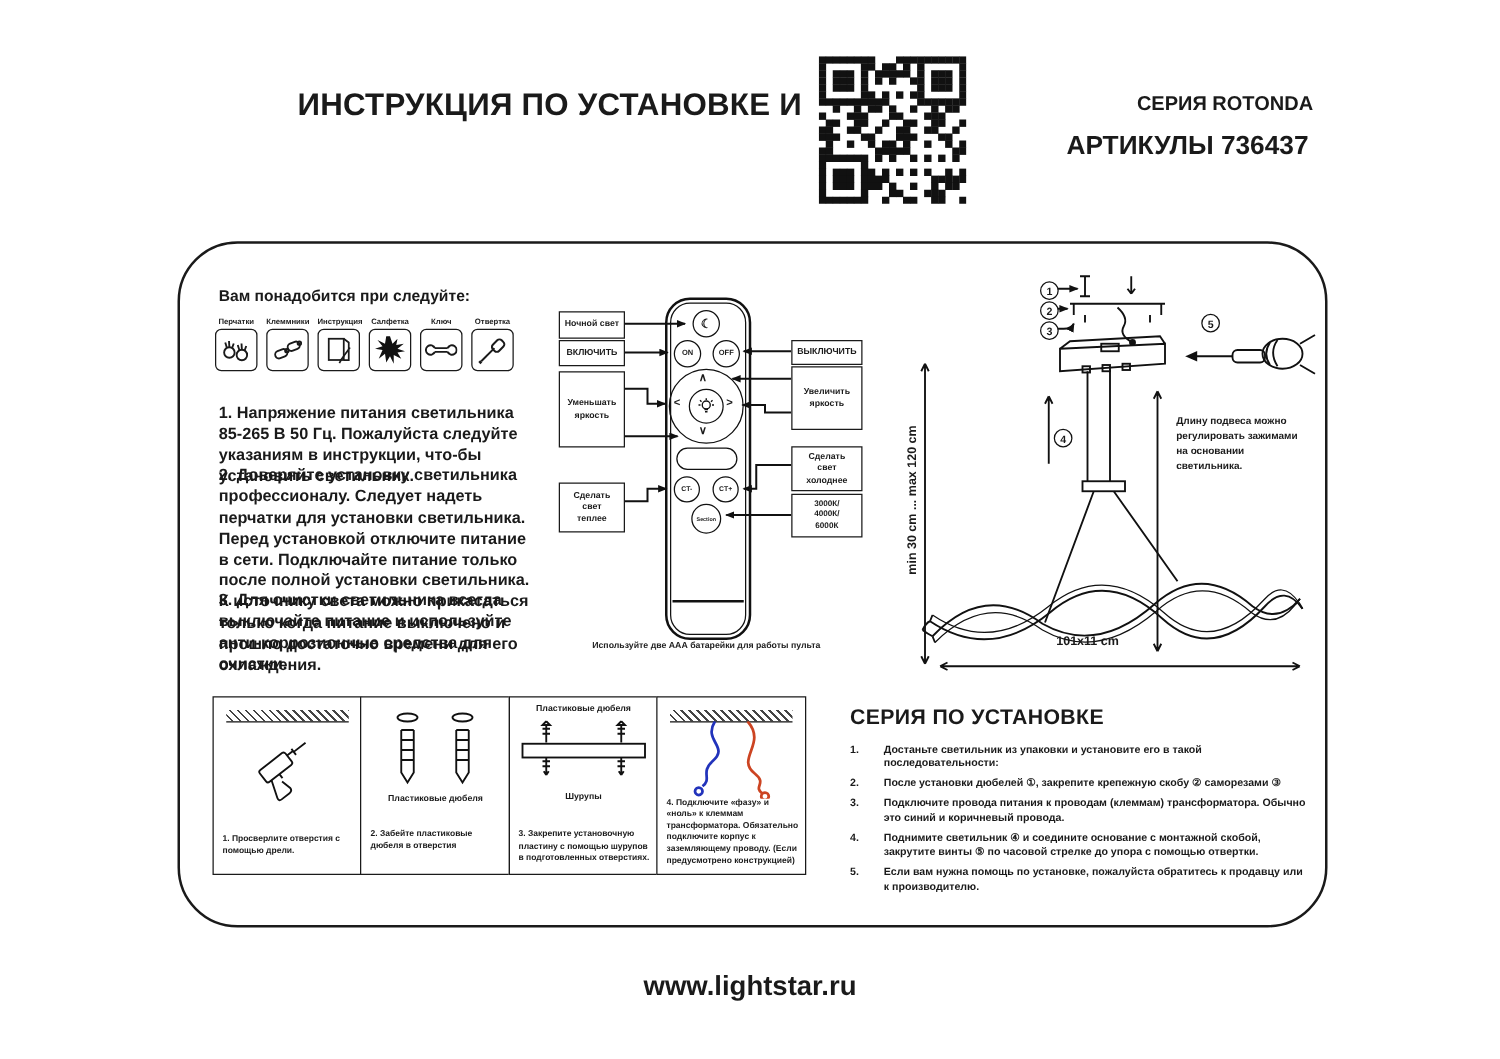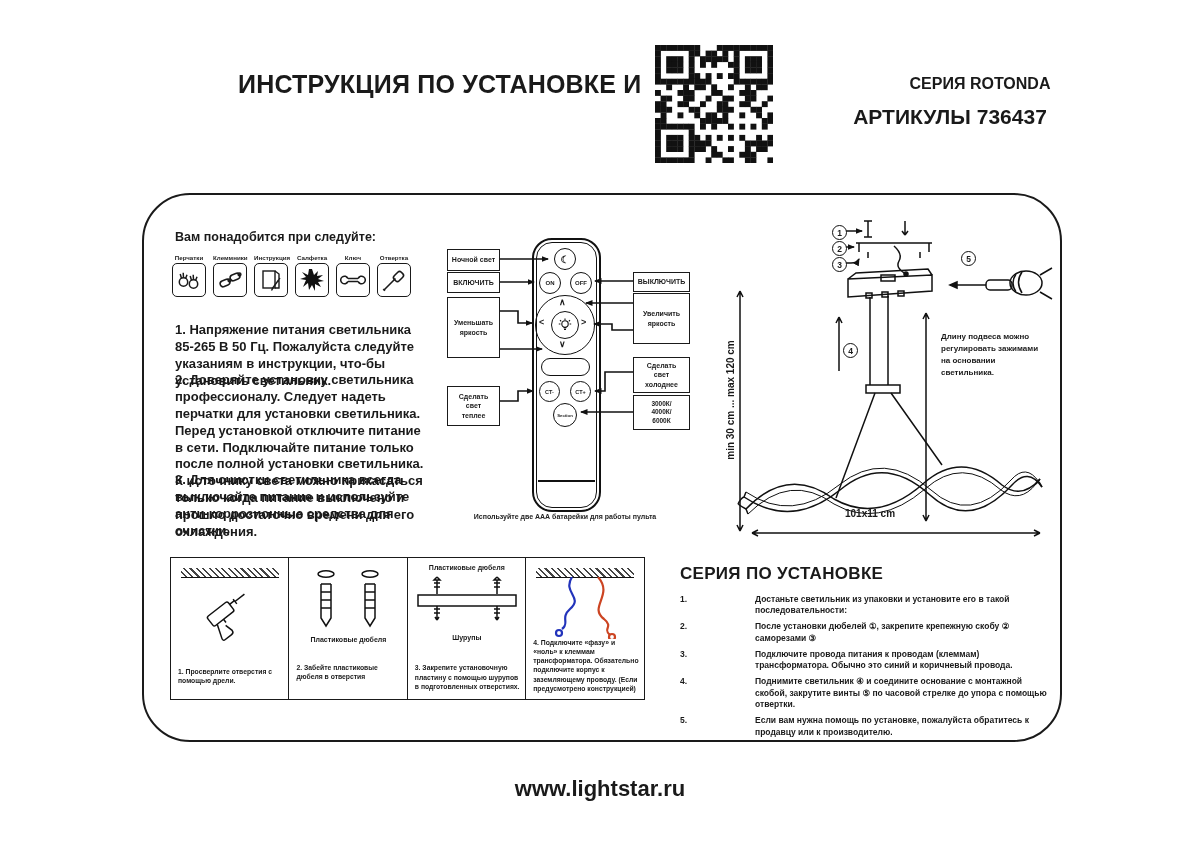--- a/index.html
+++ b/index.html
@@ -49,21 +49,21 @@
   .mcell:first-child{margin-left:0;}
   .hatch{position:absolute;left:10px;top:10px;right:10px;height:9px;border-bottom:1.7px solid #111;
          background:repeating-linear-gradient(45deg,transparent 0 3px,#444 3px 4.5px);}
   .mcap{position:absolute;left:7px;right:5px;font-size:6.8px;font-weight:600;line-height:1.35;}
   .mlbl{position:absolute;width:100%;text-align:center;font-size:7px;font-weight:700;}
   
   #steps-head{left:680px;top:564px;font-size:17px;font-weight:700;letter-spacing:.3px;}
   #steps{left:680px;top:594px;width:368px;}
   .step{display:flex;margin-bottom:4.5px;}
   .step-num{width:27px;font-size:8.5px;font-weight:700;}
-  .step-text{flex:1;font-size:8.5px;font-weight:600;line-height:1.35;margin-left:48px;}
+  .step-text{flex:1;font-size:8.5px;font-weight:600;line-height:1.35;}
   
   #footer-url{left:0;top:776px;width:1200px;text-align:center;font-size:22px;font-weight:700;}
   svg{display:block;}
 </style>
 </head>
 <body>
 
 <div id="page">
 
 

